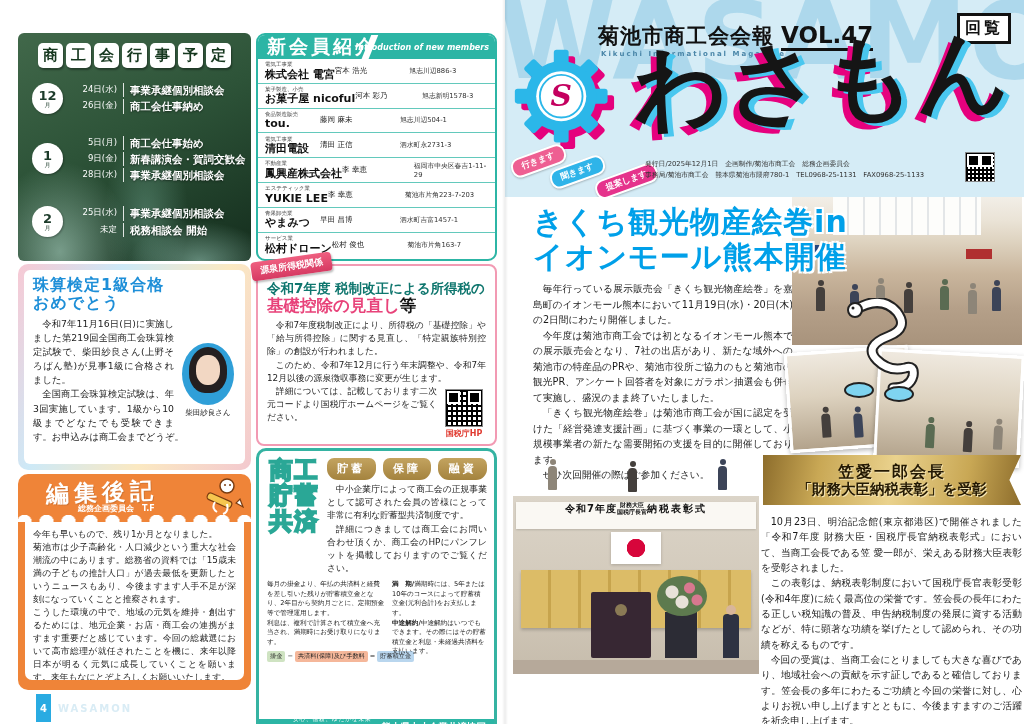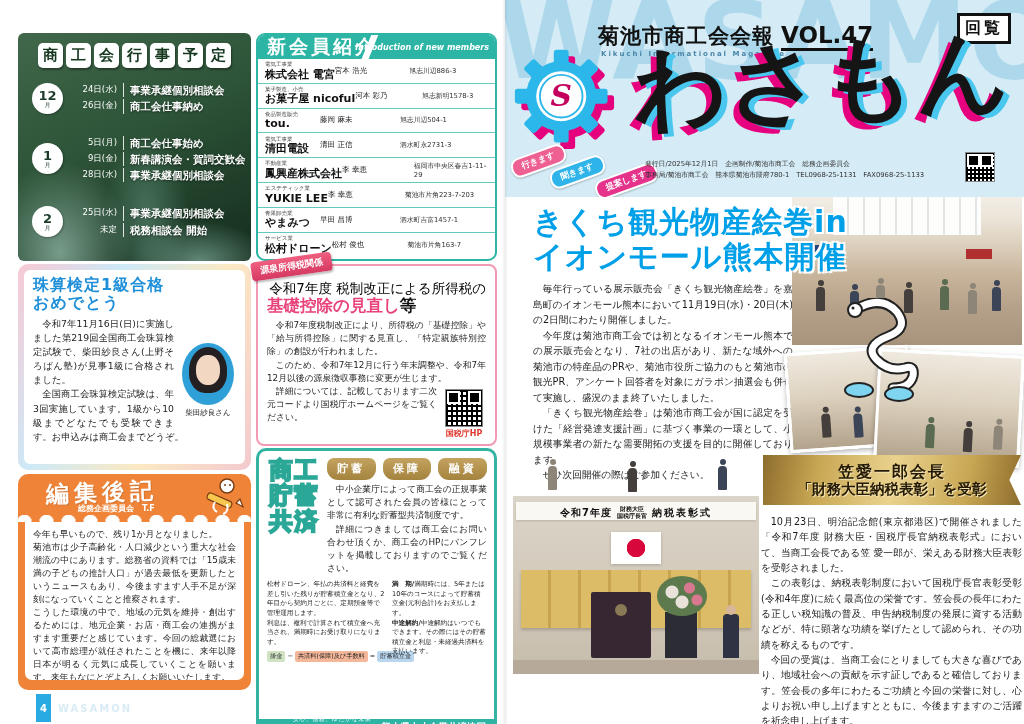--- a/index.html
+++ b/index.html
@@ -58,21 +58,21 @@
   .sor-photo { width:52px; height:62px; border-radius:50%; margin:0 auto; position:relative; overflow:hidden; background:#2f9fd8; }
   .sor-hair { position:absolute; left:7px; top:4px; width:38px; height:46px; border-radius:50% 50% 42% 42%; background:#241f20; }
   .sor-face { position:absolute; left:14px; top:12px; width:24px; height:30px; border-radius:46%; background:#f2d7c3; }
   .sor-caption { font-size:7.5px; color:#222; margin-top:2px; white-space:nowrap; }
 
   
   .tax-card { position:absolute; left:256px; top:264px; width:241px; height:182px; border:2px solid #f29ab3;
     border-radius:8px; background:#fff; padding:14px 9px 6px; }
   .tax-tag { position:absolute; top:-9px; left:-7px; transform:rotate(-8deg); background:linear-gradient(#ef5f80,#d63a62);
     color:#fff; font-size:9px; font-weight:700; padding:3px 9px; border-radius:4px; box-shadow:1px 2px 2px rgba(0,0,0,.25); }
-  .tax-t1 { font-size:13.5px; font-weight:400; color:#000000; line-height:1.2;text-align:right; }
+  .tax-t1 { font-size:13.5px; font-weight:700; color:#0f766e; line-height:1.2; }
   .tax-t2 { font-size:16.5px; font-weight:900; line-height:1.2; margin-bottom:3px; }
   .tax-em { color:#e8437a; } .tax-tail { color:#111; }
   .tax-body { font-size:8.8px; line-height:1.5; text-align:justify; color:#222; }
   .tax-body p { text-indent:1em; }
   .tax-qr-box { float:right; width:44px; margin:4px 0 0 5px; text-align:center; }
   .qr { width:38px; height:38px; margin:0 auto; background:#fff; position:relative;
     background-image:linear-gradient(90deg,#000 2px,transparent 2px),linear-gradient(#000 2px,transparent 2px);
     background-size:5px 5px; border:1px solid #888; }
   .qr::before,.qr::after { content:""; position:absolute; width:9px; height:9px; background:#000; border:2px solid #fff; }
   .qr::before { left:1px; top:1px; } .qr::after { right:1px; top:1px; }
@@ -173,22 +173,22 @@
   .ph-t2 { left:371px; top:352px; width:146px; height:112px; transform:rotate(3deg); z-index:2; }
   .dragon { position:absolute; left:332px; top:298px; z-index:4; }
 
   .ph-strip { left:3px; top:452px; width:342px; height:42px;
     background:linear-gradient(rgba(70,60,50,.25),rgba(70,60,50,.05)),
       repeating-linear-gradient(90deg,#b3a émet,#b3a493 0 14px,#a29382 14px 28px); }
 
   
   .ceremony { left:8px; top:496px; width:246px; height:178px;
     background:linear-gradient(#dbd4c8 0%,#d2c9ba 55%,#c6bcac 100%); }
-  .cer-banner { position:absolute; left:3px; right:3px; top:6px; height:18px; background:#faf8f3;
-    display:flex; align-items:flex-end; justify-content:center; gap:5px; color:#111; box-shadow:0 1px 2px rgba(0,0,0,.15); }
+  .cer-banner { position:absolute; left:3px; right:3px; top:6px; height:27px; background:#faf8f3;
+    display:flex; align-items:flex-start; justify-content:center; color:#111; box-shadow:0 1px 2px rgba(0,0,0,.15); }
   .cer-era { font-size:10px; font-weight:800; letter-spacing:1px; }
   .cer-mid { font-size:6px; font-weight:800; line-height:1.15; text-align:center; }
   .cer-event { font-size:10px; font-weight:800; letter-spacing:2px; }
   .cer-flag { position:absolute; left:50%; top:36px; transform:translateX(-50%); width:50px; height:32px; background:#fff;
     box-shadow:0 1px 3px rgba(0,0,0,.2);
     background-image:radial-gradient(circle at 50% 50%, #d7063b 0 9px, transparent 9.5px); }
   .cer-gold { position:absolute; left:8px; right:8px; top:74px; height:58px;
     background:repeating-linear-gradient(90deg,#dcbc67 0 27px,#c7a44d 27px 30px); box-shadow:0 2px 3px rgba(0,0,0,.2); }
   .cer-podium { position:absolute; left:44%; bottom:16px; transform:translateX(-50%); width:60px; height:66px;
     background:#372733; border-radius:2px; }
@@ -437,21 +437,21 @@
             <span class="sav-badge">融資</span>
           </div>
           <div class="sav-intro">
             <p>中小企業庁によって商工会の正規事業として認可された会員の皆様にとって非常に有利な貯蓄型共済制度です。</p>
             <p>詳細につきましては商工会にお問い合わせ頂くか、商工会のHPにパンフレットを掲載しておりますのでご覧ください。</p>
           </div>
         </div>
       </div>
       <div class="sav-fine">
         <div class="sav-col-l">
-          <p>松村ドローン、年払の共済料と経費を差し引いた残りが貯蓄積立金となり、2年目から契約月ごとに、定期預金等で管理運用します。</p>
+          <p>毎月の掛金より、年払の共済料と経費を差し引いた残りが貯蓄積立金となり、2年目から契約月ごとに、定期預金等で管理運用します。</p>
           <p>利息は、複利で計算されて積立金へ充当され、満期時にお受け取りになります。</p>
           <div class="sav-frm">
             <span class="chip chip-a">掛金</span>
             <span>−</span>
             <span class="chip chip-b">共済料(保障)及び手数料</span>
             <span>=</span>
             <span class="chip chip-c">貯蓄積立金</span>
           </div>
         </div>
         <div class="sav-col-r">

